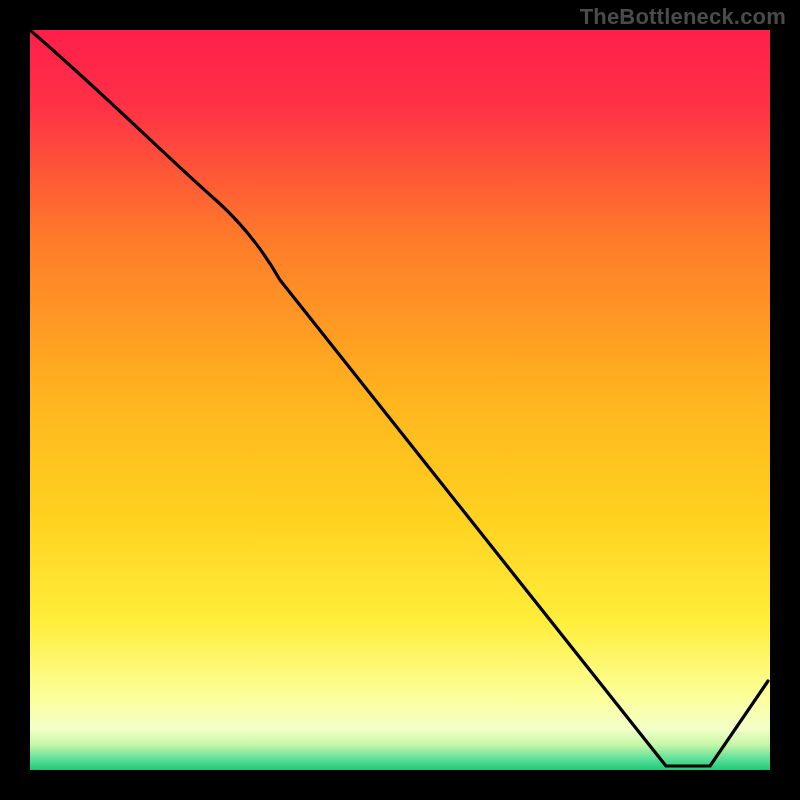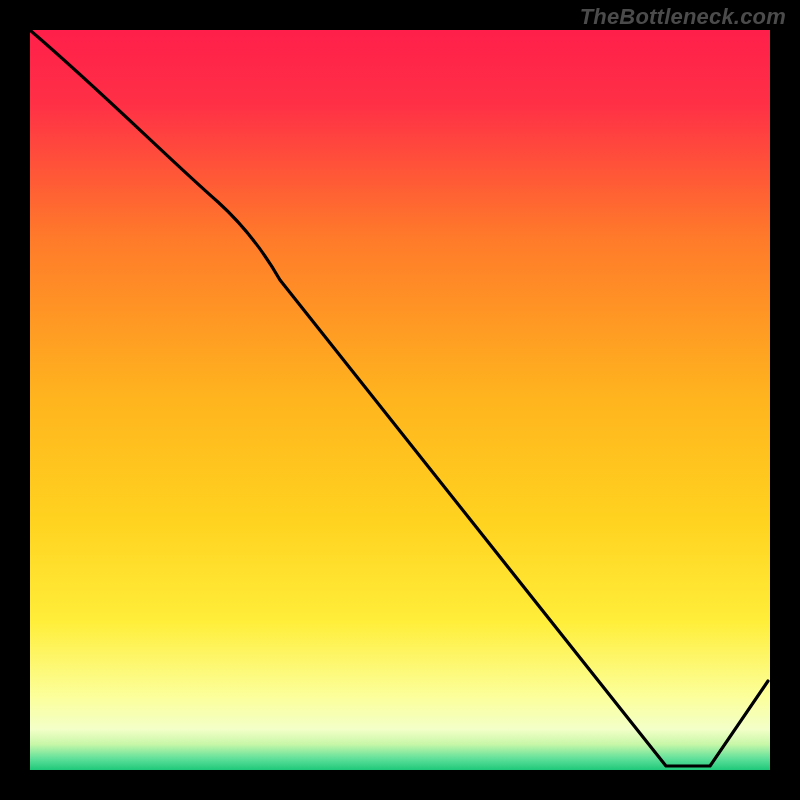--- a/index.html
+++ b/index.html
@@ -7,21 +7,20 @@
     padding: 0;
     width: 800px;
     height: 800px;
     background: #000;
     font-family: Arial, Helvetica, sans-serif;
   }
   .stage {
     position: relative;
     width: 800px;
     height: 800px;
-    font-style: italic;
   }
   .watermark {
     position: absolute;
     top: 4px;
     right: 14px;
     color: #4b4b4b;
     font-size: 22px;
     font-weight: 600;
     letter-spacing: 0.2px;
   }

